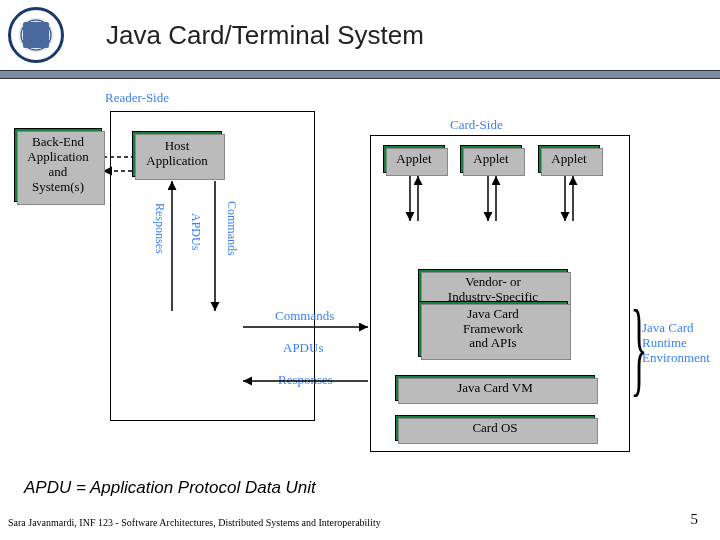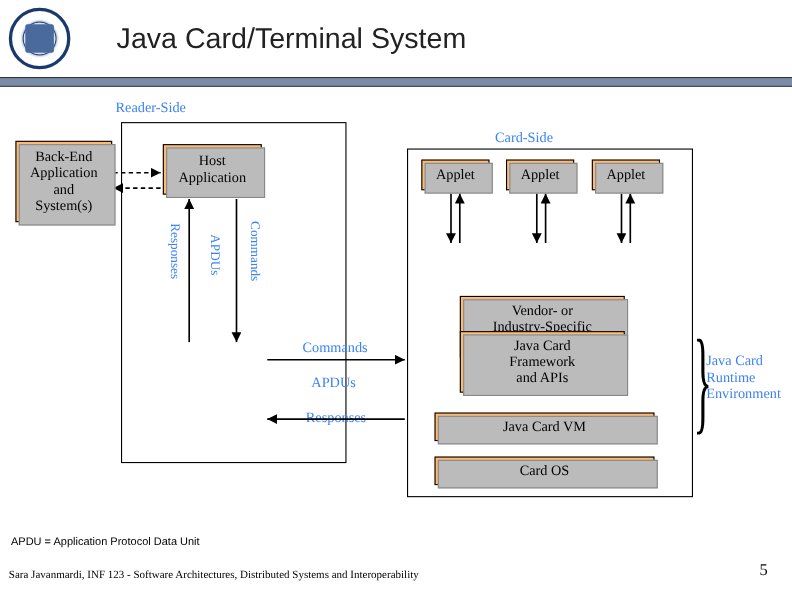--- a/index.html
+++ b/index.html
@@ -5,25 +5,25 @@
   * { box-sizing: border-box; margin: 0; padding: 0; }
   body { width: 720px; height: 540px; background: #fff; font-family: Georgia, 'Times New Roman', serif; position: relative; overflow: hidden; }
   .header { height: 70px; background: #fff; position: relative; display: flex; align-items: center; }
   .seal { width: 56px; height: 56px; margin-left: 8px; border-radius: 50%; border: 3px solid #1a3a6e; display: flex; align-items: center; justify-content: center; flex-shrink: 0; position: relative; background: radial-gradient(circle, #fff 35%, #cfd8e6 40%, #1a3a6e 42%, #cfd8e6 45%, #fff 50%); }
   .seal::after { content: ""; position: absolute; width: 26px; height: 26px; background: #4a6a9e; border-radius: 2px; }
   .title { font-family: Arial, sans-serif; font-size: 26px; color: #222; margin-left: 42px; }
   .hbar { height: 9px; border-top: 1px solid #333; border-bottom: 1px solid #333; background: #7a8da8; }
   .spacer { height: 4px; background:#fff;}
   .diagram { position: relative; width: 720px; height: 400px; }
   .lbl { position: absolute; font-size: 13px; color: #3b82f6; text-align: center; line-height: 1.15; }
-  .box { position: absolute; border: 1.5px solid #000; background: #fdba74; text-align: center; display: flex; align-items: center; justify-content: center; font-size: 13px; line-height: 1.15; padding: 2px; }
+  .box { position: absolute; border: 1.5px solid #000; background: #15803d; text-align: center; display: flex; align-items: center; justify-content: center; font-size: 13px; line-height: 1.15; padding: 2px; }
   .shadow::after { content:""; position:absolute; right:-4px; bottom:-4px; width:100%; height:100%; background:#bbb; z-index:-1; border:1.5px solid #888;}
   .box.shadow { z-index:1; }
   .vtext { writing-mode: vertical-rl; font-size: 12px; }
-  .note { position: absolute; left: 10px; bottom: 42px; font-family: Arial, sans-serif; font-size: 10px; }
+  .note { position: absolute; left: 24px; bottom: 42px; font-family: Arial, sans-serif; font-size: 17px; font-style: italic; }
   .footer { position: absolute; left: 8px; bottom: 12px; font-size: 10px; }
   .pagenum { position: absolute; right: 22px; bottom: 12px; font-size: 15px; }
   svg.arrows { position:absolute; top:0; left:0; width:720px; height:400px; pointer-events:none; }
   .brace { position:absolute; font-size: 70px; transform: scaleX(0.5) scaleY(1.5); line-height: 1;}
 </style>
 </head>
 <body>
 
 <div class="header">
   <div class="seal"></div>
@@ -39,21 +39,21 @@
 
   <div class="box" style="left:110px; top:28px; width:205px; height:310px; background:transparent; border:1.5px solid #000;"></div>
 
   <div class="box" style="left:370px; top:52px; width:260px; height:317px; background:transparent; border:1.5px solid #000;"></div>
 
   <div class="box shadow" style="left:14px; top:45px; width:88px; height:74px; white-space:pre-line;">Back-End
 Application
 and
 System(s)</div>
 
-  <div class="box shadow" style="left:148px; top:48px; width:90px; height:46px; white-space:pre-line;">Host
+  <div class="box shadow" style="left:132px; top:48px; width:90px; height:46px; white-space:pre-line;">Host
 Application</div>
 
 
   <div class="lbl vtext" style="left:152px; top:120px;">Responses</div>
   <div class="lbl vtext" style="left:188px; top:130px;">APDUs</div>
   <div class="lbl vtext" style="left:224px; top:118px;">Commands</div>
 
   <div class="lbl" style="left:275px; top:226px;">Commands</div>
   <div class="lbl" style="left:283px; top:258px;">APDUs</div>
   <div class="lbl" style="left:278px; top:290px;">Responses</div>

